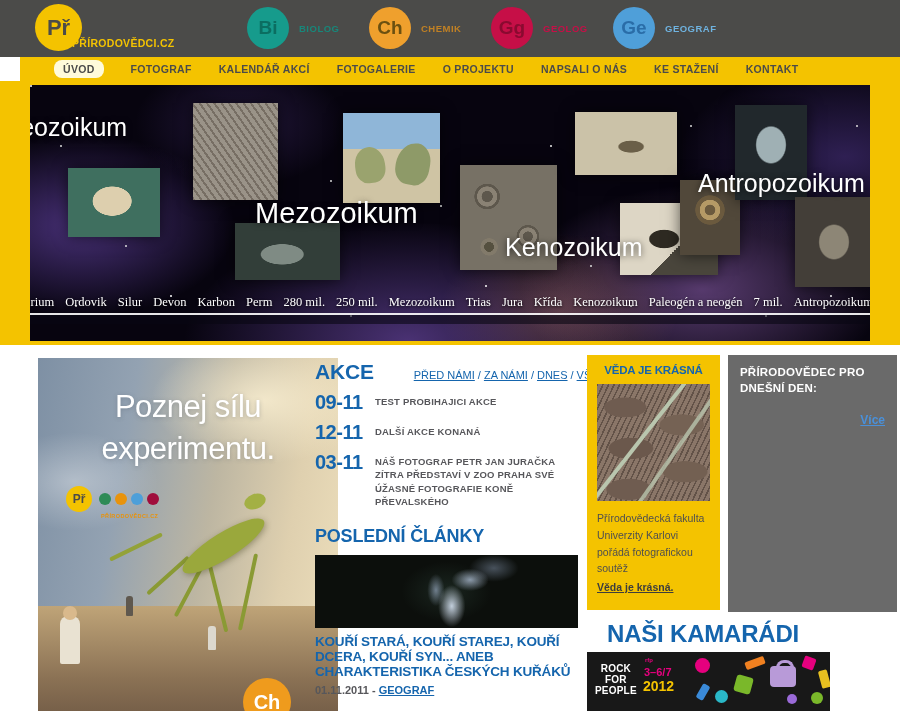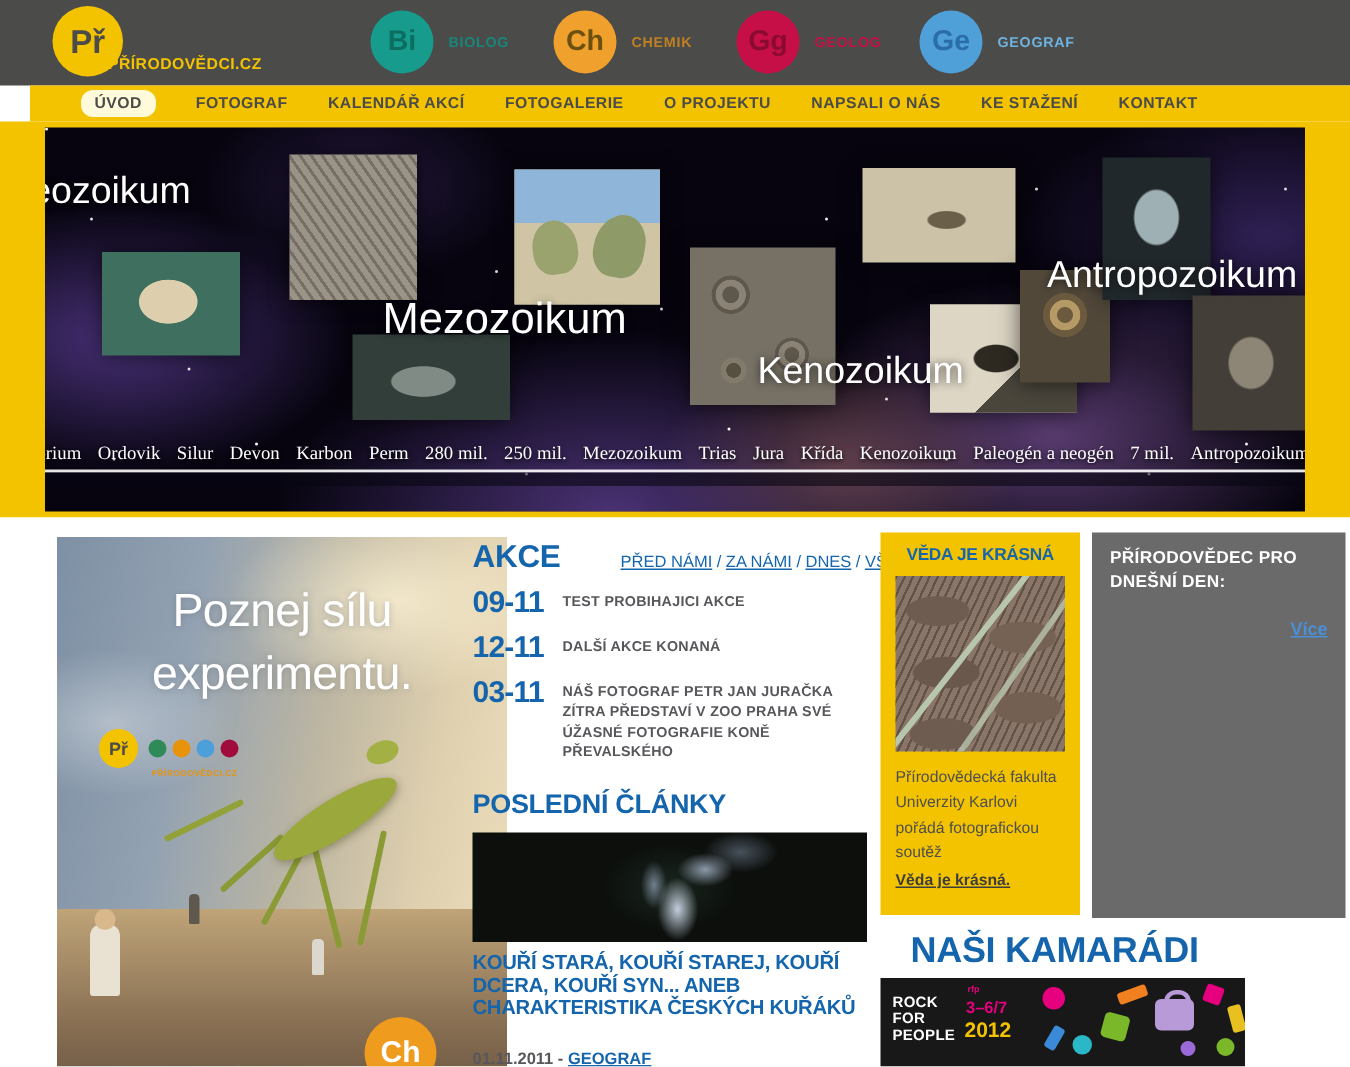--- a/index.html
+++ b/index.html
@@ -145,21 +145,21 @@
   .posledni-title{font-size:18px;margin-top:18px;}
   .smoke{margin-top:8px;width:263px;height:73px;cursor:pointer;
     background:
       radial-gradient(ellipse 22px 34px at 52% 70%, rgba(225,238,255,.85), transparent 62%),
       radial-gradient(ellipse 30px 18px at 59% 34%, rgba(205,224,250,.65), transparent 62%),
       radial-gradient(ellipse 14px 26px at 46% 48%, rgba(185,205,235,.55), transparent 62%),
       radial-gradient(ellipse 40px 22px at 68% 18%, rgba(160,180,210,.4), transparent 62%),
       radial-gradient(ellipse 60px 40px at 50% 50%, rgba(40,60,50,.5), transparent 75%),
       #0c0f0c;}
   .article-title{font-size:13.5px;line-height:1.12;margin-top:6px;cursor:pointer;}
-  .article-meta{margin-top:20px;font-size:11px;font-weight:bold;color:#57575b;}
+  .article-meta{margin-top:4px;font-size:11px;font-weight:bold;color:#57575b;}
   .article-meta a{color:#1565ad;text-decoration:underline;cursor:pointer;}
   .article-excerpt{margin-top:12px;font-size:11px;color:#6a6a6a;line-height:1.4;}
   
   .veda-box{position:absolute;left:587px;top:10px;width:133px;height:255px;background:#f4c300;
     box-sizing:border-box;padding:9px 10px;}
   .veda-title{font-size:11.5px;text-align:center;cursor:pointer;}
   .veda-img{margin-top:8px;width:113px;height:117px;position:relative;overflow:hidden;cursor:pointer;
     background:
       radial-gradient(ellipse 34px 16px at 25% 20%, #6f5c50 0 60%, transparent 64%),
       radial-gradient(ellipse 36px 17px at 75% 35%, #756254 0 60%, transparent 64%),
@@ -175,21 +175,21 @@
   .veda-link{font-size:10.5px;font-weight:bold;color:#3d3d3d;text-decoration:underline;cursor:pointer;line-height:1.6;}
   .today-box{position:absolute;left:728px;top:10px;width:169px;height:257px;background:#6a6a6a;
     box-sizing:border-box;padding:10px 12px;}
   .today-title{color:#fff;font-weight:bold;font-size:11.5px;line-height:1.35;letter-spacing:.2px;}
   .today-more{margin-top:14px;text-align:right;}
   .today-more a{color:#4a90d9;font-weight:bold;font-size:12px;text-decoration:underline;cursor:pointer;}
   
   .kamaradi-title{position:absolute;left:607px;top:275px;font-size:24px;}
   .rfp-banner{position:absolute;left:587px;top:307px;width:243px;height:59px;background:#181818;
     overflow:hidden;cursor:pointer;}
-  .rfp-text{position:absolute;left:8px;top:11px;color:#fff;font-weight:bold;font-size:10px;line-height:1.1;letter-spacing:.2px;}
+  .rfp-text{position:absolute;left:8px;top:11px;color:#fff;font-weight:bold;font-size:10px;line-height:1.1;letter-spacing:.2px;text-align:center;}
   .rfp-logo{position:absolute;left:58px;top:5px;color:#e6007e;font-weight:bold;font-size:6px;}
   .rfp-dates{position:absolute;left:57px;top:14px;color:#e6007e;font-weight:bold;font-size:11px;text-align:right;}
   .rfp-year{position:absolute;left:56px;top:26px;color:#f4c300;font-weight:bold;font-size:14px;}
   .shape{position:absolute;display:block;}
   .sh1{left:108px;top:6px;width:15px;height:15px;border-radius:50%;background:#e6007e;}
   .sh2{left:148px;top:24px;width:17px;height:17px;border-radius:3px;background:#7ab82a;transform:rotate(15deg);}
   .sh3{left:183px;top:14px;width:26px;height:21px;border-radius:4px;background:#b89ad8;}
   .sh3:before{content:"";position:absolute;left:6px;top:-6px;width:12px;height:10px;border:3px solid #b89ad8;border-bottom:none;border-radius:8px 8px 0 0;}
   .sh4{left:128px;top:38px;width:13px;height:13px;border-radius:50%;background:#2ab8c8;}
   .sh5{left:158px;top:7px;width:20px;height:8px;background:#f08020;transform:rotate(-20deg);border-radius:2px;}

